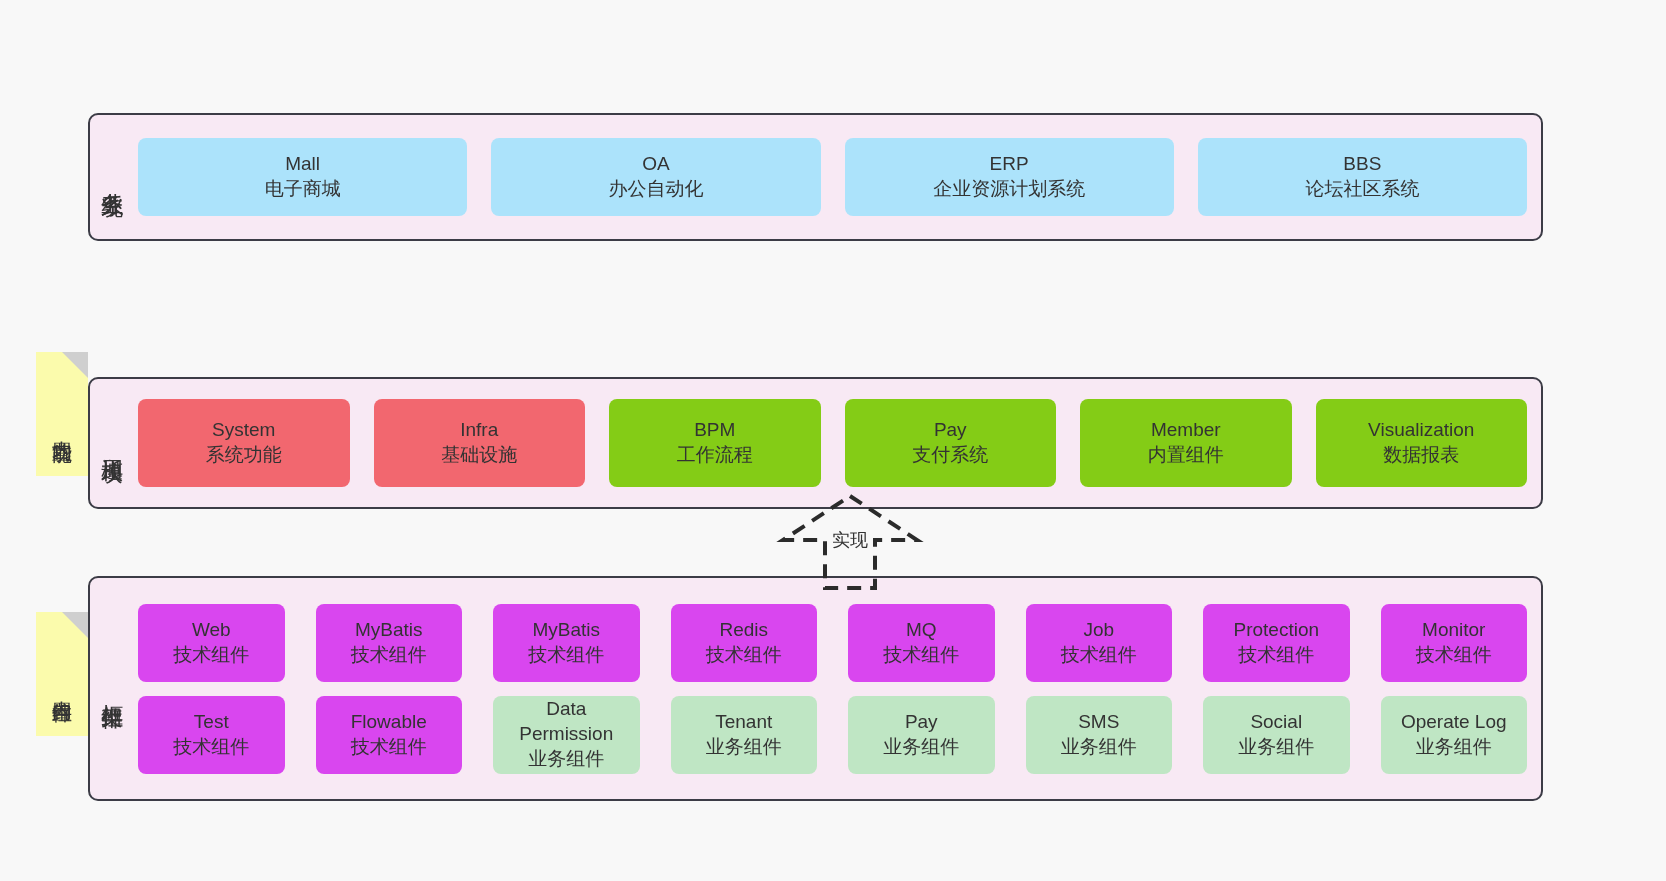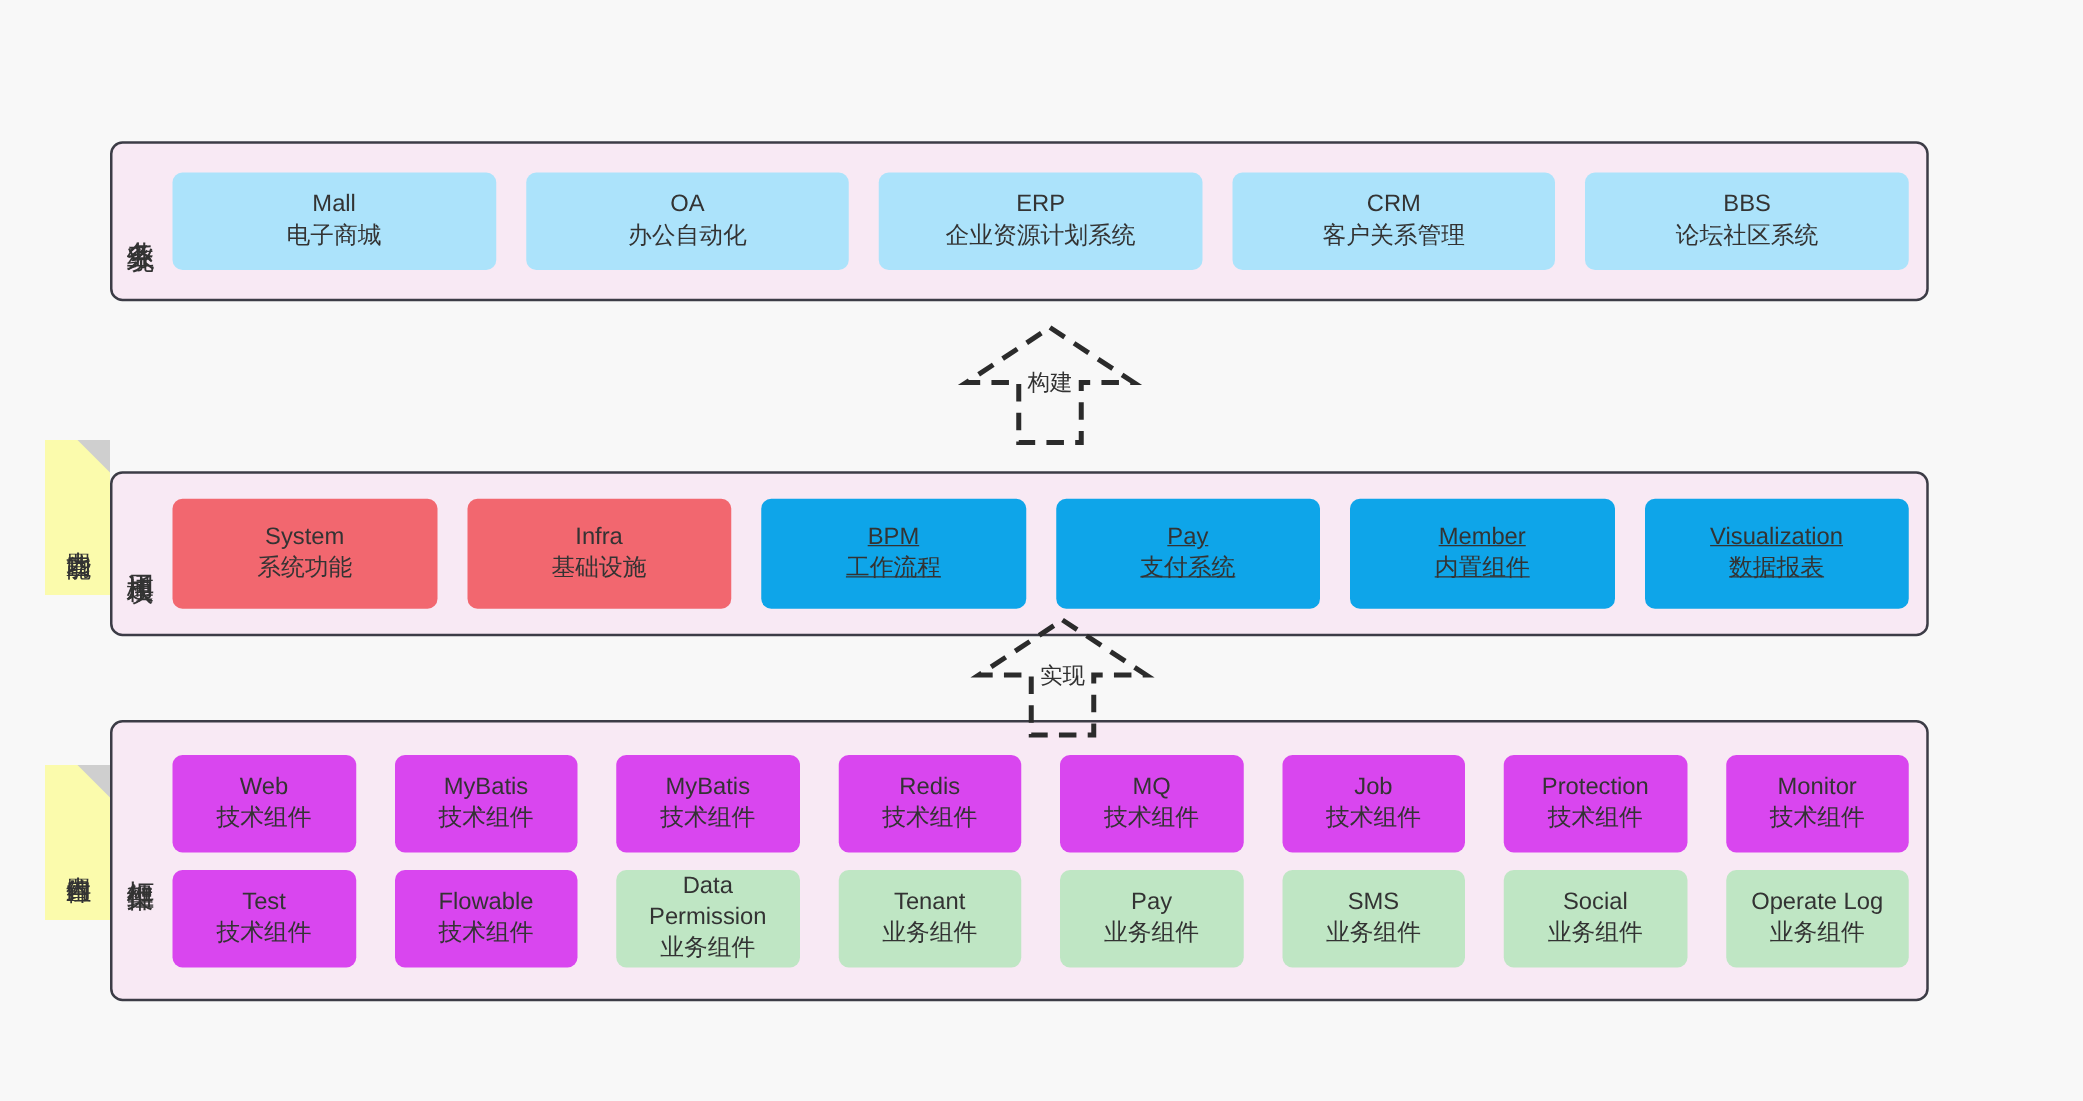--- a/index.html
+++ b/index.html
@@ -78,21 +78,21 @@
   }
   .card .t1 { display: block; }
   .card .t2 { display: block; }
 
   .h-biz   { height: 78px; }
   .h-mod   { height: 88px; }
   .h-comp  { height: 78px; }
 
   .c-blue       { background: #ace3fb; }
   .c-red        { background: #f2676f; }
-  .c-pink       { background: #0ea5e9; text-decoration: underline; }
+  .c-pink       { background: #84cc16; }
   .c-green      { background: #d946ef; }
   .c-lightgreen { background: #bfe6c4; }
 
   
   .note {
     position: absolute;
     width: 52px;
     background: #fbfbac;
     display: flex;
     align-items: center;
@@ -149,24 +149,20 @@
           </div>
           <div class="card c-blue h-biz">
             <span class="t1">OA</span>
             <span class="t2">办公自动化</span>
           </div>
           <div class="card c-blue h-biz">
             <span class="t1">ERP</span>
             <span class="t2">企业资源计划系统</span>
           </div>
           <div class="card c-blue h-biz">
-            <span class="t1">CRM</span>
-            <span class="t2">客户关系管理</span>
-          </div>
-          <div class="card c-blue h-biz">
             <span class="t1">BBS</span>
             <span class="t2">论坛社区系统</span>
           </div>
         </div>
       </div>
     </div>
     <div class="layer" style="left: 88px; top: 348px; width: 1455px; height: 132px; margin-top: 29px;">
       <div class="layer-title">通用模块</div>
       <div class="layer-body">
         <div class="row">
@@ -271,25 +267,19 @@
             <span class="t1">Operate Log</span>
             <span class="t2">业务组件</span>
           </div>
         </div>
       </div>
     </div>
     <div class="note" style="left: 36px; top: 612px; height: 124px;">
       <span class="fold"></span>
       <span>内置组件</span>
     </div>
-    <div class="arrow" style="left: 755px; top: 258px;">
-      <svg width="170" height="100" viewBox="0 0 170 100">
-        <path d="M85 4 L152 48 L110 48 L110 96 L60 96 L60 48 L18 48 Z" fill="none" stroke="#2b2b2b" stroke-width="4" stroke-dasharray="14,9" stroke-linejoin="miter"></path>
-      </svg>
-      <div class="alabel">构建</div>
-    </div>
     <div class="arrow" style="left: 765px; top: 492px;">
       <svg width="170" height="100" viewBox="0 0 170 100">
         <path d="M85 4 L152 48 L110 48 L110 96 L60 96 L60 48 L18 48 Z" fill="none" stroke="#2b2b2b" stroke-width="4" stroke-dasharray="14,9" stroke-linejoin="miter"></path>
       </svg>
       <div class="alabel">实现</div>
     </div>
   </div>
 
 </body></html>

